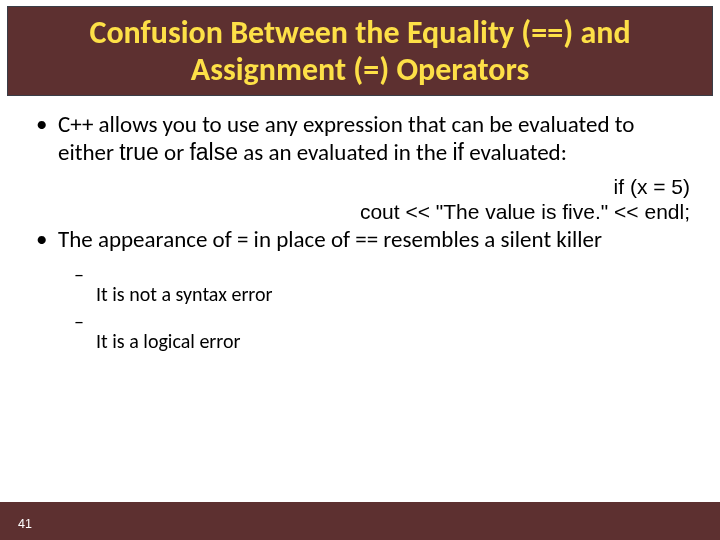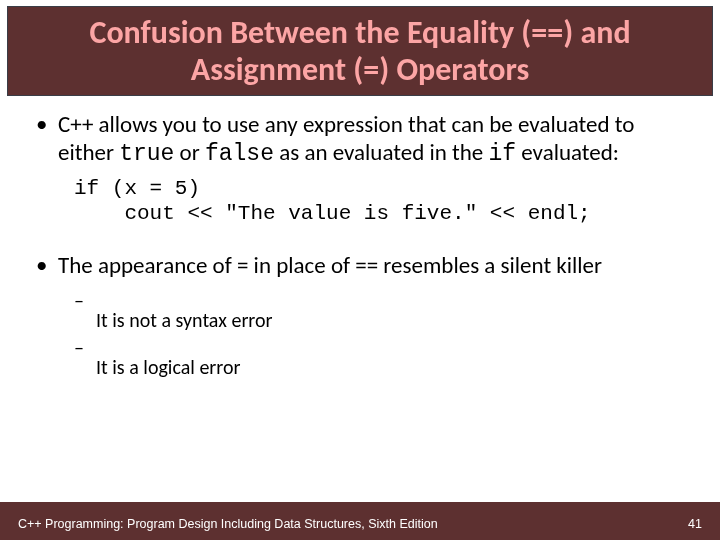--- a/index.html
+++ b/index.html
@@ -6,21 +6,21 @@
   html, body { width: 720px; height: 540px; overflow: hidden; font-family: Calibri, "Segoe UI", Arial, sans-serif; background: #fff; }
   .slide { width: 720px; height: 540px; position: relative; background: #fff; }
   .title-bar {
     background: #5d3030;
     border: 1px solid #3a3d47;
     margin: 6px 7px 0 7px;
     padding: 8px 8px 6px 8px;
     text-align: center;
   }
   .title-bar h1 {
-    color: #fca5a5;
+    color: #fde047;
     font-weight: 700;
     font-size: 32px;
     line-height: 1.15;
     font-family: Calibri, "Segoe UI", Arial, sans-serif;
   }
   .content {
     padding: 14px 30px 0 30px;
     color: #000;
   }
   .bullet-l1 {
@@ -29,38 +29,39 @@
     font-size: 23px;
     line-height: 1.22;
   }
   .bullet-l1 .dot {
     width: 28px;
     flex: 0 0 28px;
     padding-left: 6px;
   }
   .bullet-l1 .txt { flex: 1; }
   .code-block {
-    font-family: Liberation Mono, monospace;
+    font-family: Liberation Sans, sans-serif;
     font-size: 21px;
     line-height: 1.22;
-    margin: 4px 0 24px 44px;
+    margin: 4px 0 0 44px;
     white-space: pre;
+    text-align: right;
   }
   .bullet-l2 {
     display: flex;
     margin-left: 44px;
     font-size: 20px;
     line-height: 1.35;
   }
   .bullet-l2 .dash {
     width: 22px;
     flex: 0 0 22px;
   }
   .bullet-l2 .txt { flex: 1; margin-top: 20px; }
-  .mono { font-family: Liberation Mono, monospace; }
+  .mono { font-family: Liberation Sans, sans-serif; }
   .italic { }
   .footer {
     position: absolute;
     left: 0; right: 0; bottom: 0;
     height: 44px;
     background: #5d3030;
     display: flex;
     align-items: center;
     justify-content: space-between;
     padding: 0 18px;
@@ -102,17 +103,16 @@
       <div class="txt">It is not a syntax error</div>
     </div>
     <div class="bullet-l2">
       <div class="dash">–</div>
       <div class="txt">It is a logical error</div>
     </div>
 
   </div>
 
   <div class="footer">
-    <span>C++ Programming: Program Design Including Data Structures, Sixth Edition</span>
     <span>41</span>
   </div>
 
 </div>
 
 </body></html>

